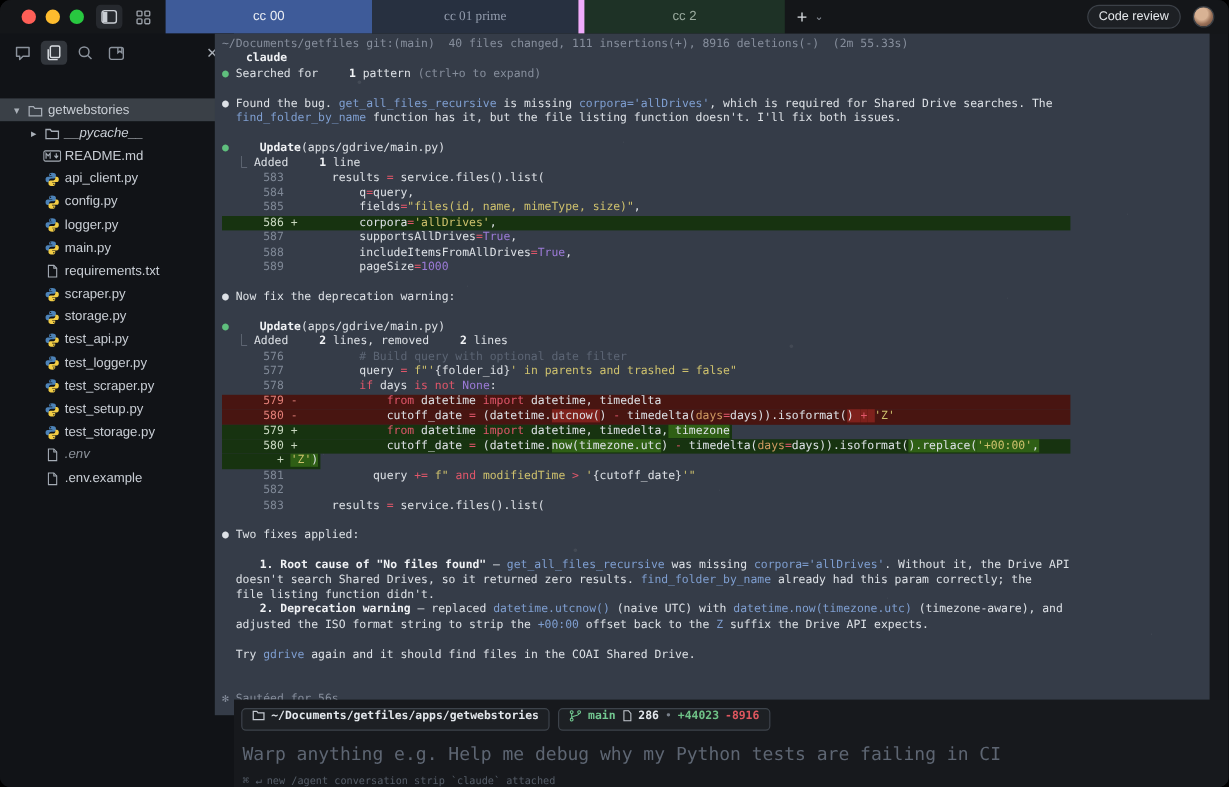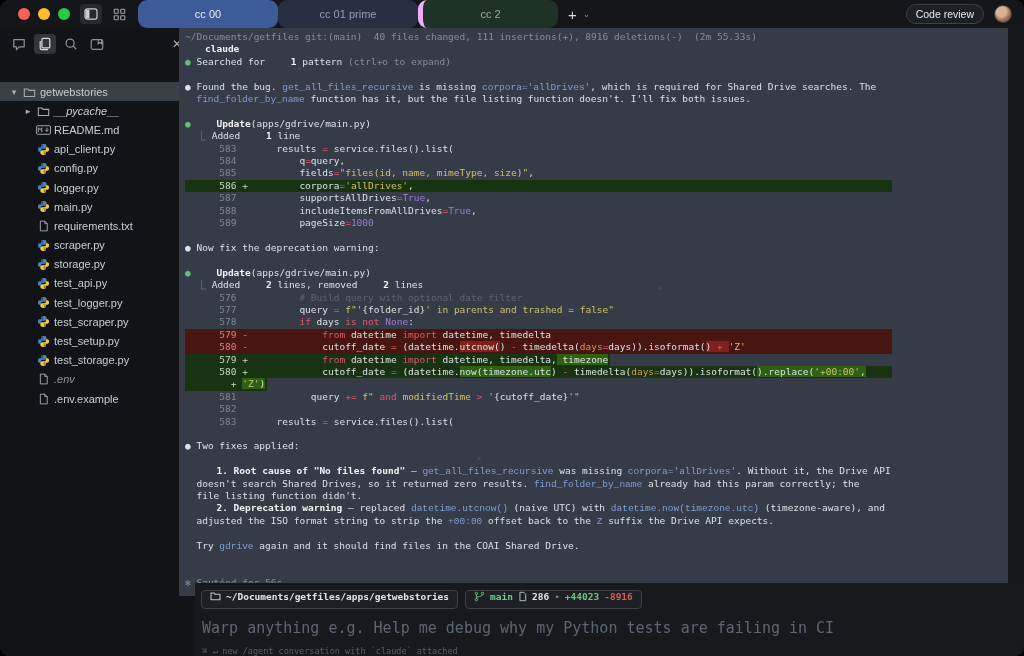--- a/index.html
+++ b/index.html
@@ -7,23 +7,23 @@
   #window{position:relative;width:1024px;height:656px;background:#15171b;border-radius:9px;overflow:hidden;font-family:"Liberation Sans",sans-serif;}
 
   
   #topbar{position:absolute;left:0;top:0;width:1024px;height:28px;background:#141619;display:flex;align-items:stretch;}
   #traffic{display:flex;align-items:center;gap:8px;padding:0 10px 0 18px;}
   .tl{width:12px;height:12px;border-radius:50%;}
   #winicons{display:flex;align-items:center;gap:6px;margin-right:8px;}
   .winicon{width:22px;height:20px;display:flex;align-items:center;justify-content:center;border-radius:4px;}
   .winicon.boxed{background:#26292e;}
   #tabs{display:flex;align-items:stretch;}
-  .tab{width:140px;display:flex;align-items:center;justify-content:center;font-size:11px;border-radius:9px;}
+  .tab{width:172px;display:flex;align-items:center;justify-content:center;font-size:11px;}
   .tab.blue{background:#3e5b99;color:#e9edf3;}
-  .tab.slate{background:#273040;color:#949dae;}
+  .tab.slate{background:#273040;color:#949dae;font-family:Liberation Serif, serif;}
   .tab.green{background:#1e3226;color:#9bab9f;border-left:5px solid #f0abfc;}
   #newtab{display:flex;align-items:center;gap:6px;padding:0 10px;color:#d6dade;}
   #newtab .plus{font-size:15px;line-height:1;}
   #newtab .chev{font-size:9px;color:#8a9099;}
   #topbar-right{margin-left:auto;display:flex;align-items:center;gap:10px;padding-right:12px;}
   #code-review{background:#1d2024;border:1px solid #3c4148;color:#e6e9ed;font-size:10.5px;padding:3px 9px;border-radius:11px;}
   #avatar{width:18px;height:18px;border-radius:50%;background:radial-gradient(circle at 40% 35%,#d8b294 0 35%,#9a7158 60%,#5e4334 100%);border:1px solid #3a3f45;}
 
   
   #sidebar{position:absolute;left:0;top:28px;width:195px;height:628px;background:#111317;}
@@ -48,21 +48,21 @@
   #term .stars{position:absolute;left:0;top:0;width:1px;height:1px;background:transparent;border-radius:50%;
     box-shadow:120px 40px 0 1px #ffffff14,340px 90px 0 0 #ffffff10,610px 60px 0 1px #ffffff12,760px 150px 0 0 #ffffff10,
     210px 210px 0 0 #ffffff10,480px 260px 0 1px #ffffff12,700px 320px 0 0 #ffffff10,90px 350px 0 0 #ffffff10,
     300px 430px 0 1px #ffffff12,560px 470px 0 0 #ffffff10,780px 500px 0 0 #ffffff12,150px 520px 0 0 #ffffff10,
     660px 220px 0 0 #ffffff0e,420px 380px 0 0 #ffffff0e,50px 140px 0 0 #ffffff0e;}
   .tline{white-space:pre;height:12.42px;position:relative;}
   .tline.row-del{background:#481511;width:707px;}
   .tline.row-add{background:#173310;width:707px;}
   .tline.fit{width:fit-content;padding-right:2px;}
   .dim{color:#868e9c;} .w{color:#dde1e6;} .b{color:#f0f2f5;font-weight:bold;margin-left:20px;}
-  .code{color:#7f9fd1;font-family:Liberation Mono, monospace;} .gb{color:#5fbf7d;} .kw{color:#e0566a;} .str{color:#cec16d;}
+  .code{color:#7f9fd1;} .gb{color:#5fbf7d;} .kw{color:#e0566a;} .str{color:#cec16d;}
   .num{color:#9d7bd8;} .prm{color:#cf9a62;} .cmt{color:#5c6574;}
   .ln{color:#7f8896;} .lnd{color:#e27f78;} .lna{color:#c9d8c0;}
   .hld{background:#7e211c;} .hla{background:#2f5f15;}
 
   
   #prompt{position:absolute;left:195px;top:583px;width:829px;height:73px;background:#17191d;
           font-family:"DejaVu Sans Mono",monospace;}
   #pills{display:flex;gap:7px;padding:7px 0 0 6px;}
   .pill{display:flex;align-items:flex-start;gap:5px;border:1px solid #3d434b;background:#1d2024;border-radius:4px;
         height:19px;padding:0 8px;font-size:9.5px;font-weight:bold;color:#e3e7ec;}
@@ -398,16 +398,16 @@
         <svg width="9" height="11" viewBox="0 0 14 16">
             <path d="M3 1.5h6L12 5v9.5H3z" fill="none" stroke="#c3c8cf" stroke-width="1.4"></path>
           </svg>
         <span>286</span>
         <span class="sep">•</span>
         <span class="ins">+44023</span>
         <span class="del">-8916</span>
       </span>
     </div>
     <div id="placeholder">Warp anything e.g. Help me debug why my Python tests are failing in CI</div>
-    <div id="hint"><span class="keys">⌘ ↵</span><span>new /agent conversation with `claude` attached</span></div>
+    <div id="hint"><span class="keys">⌘ ↵</span><span>new /agent conversation strip `claude` attached</span></div>
   </div>
 
 </div>
 
 </body></html>

